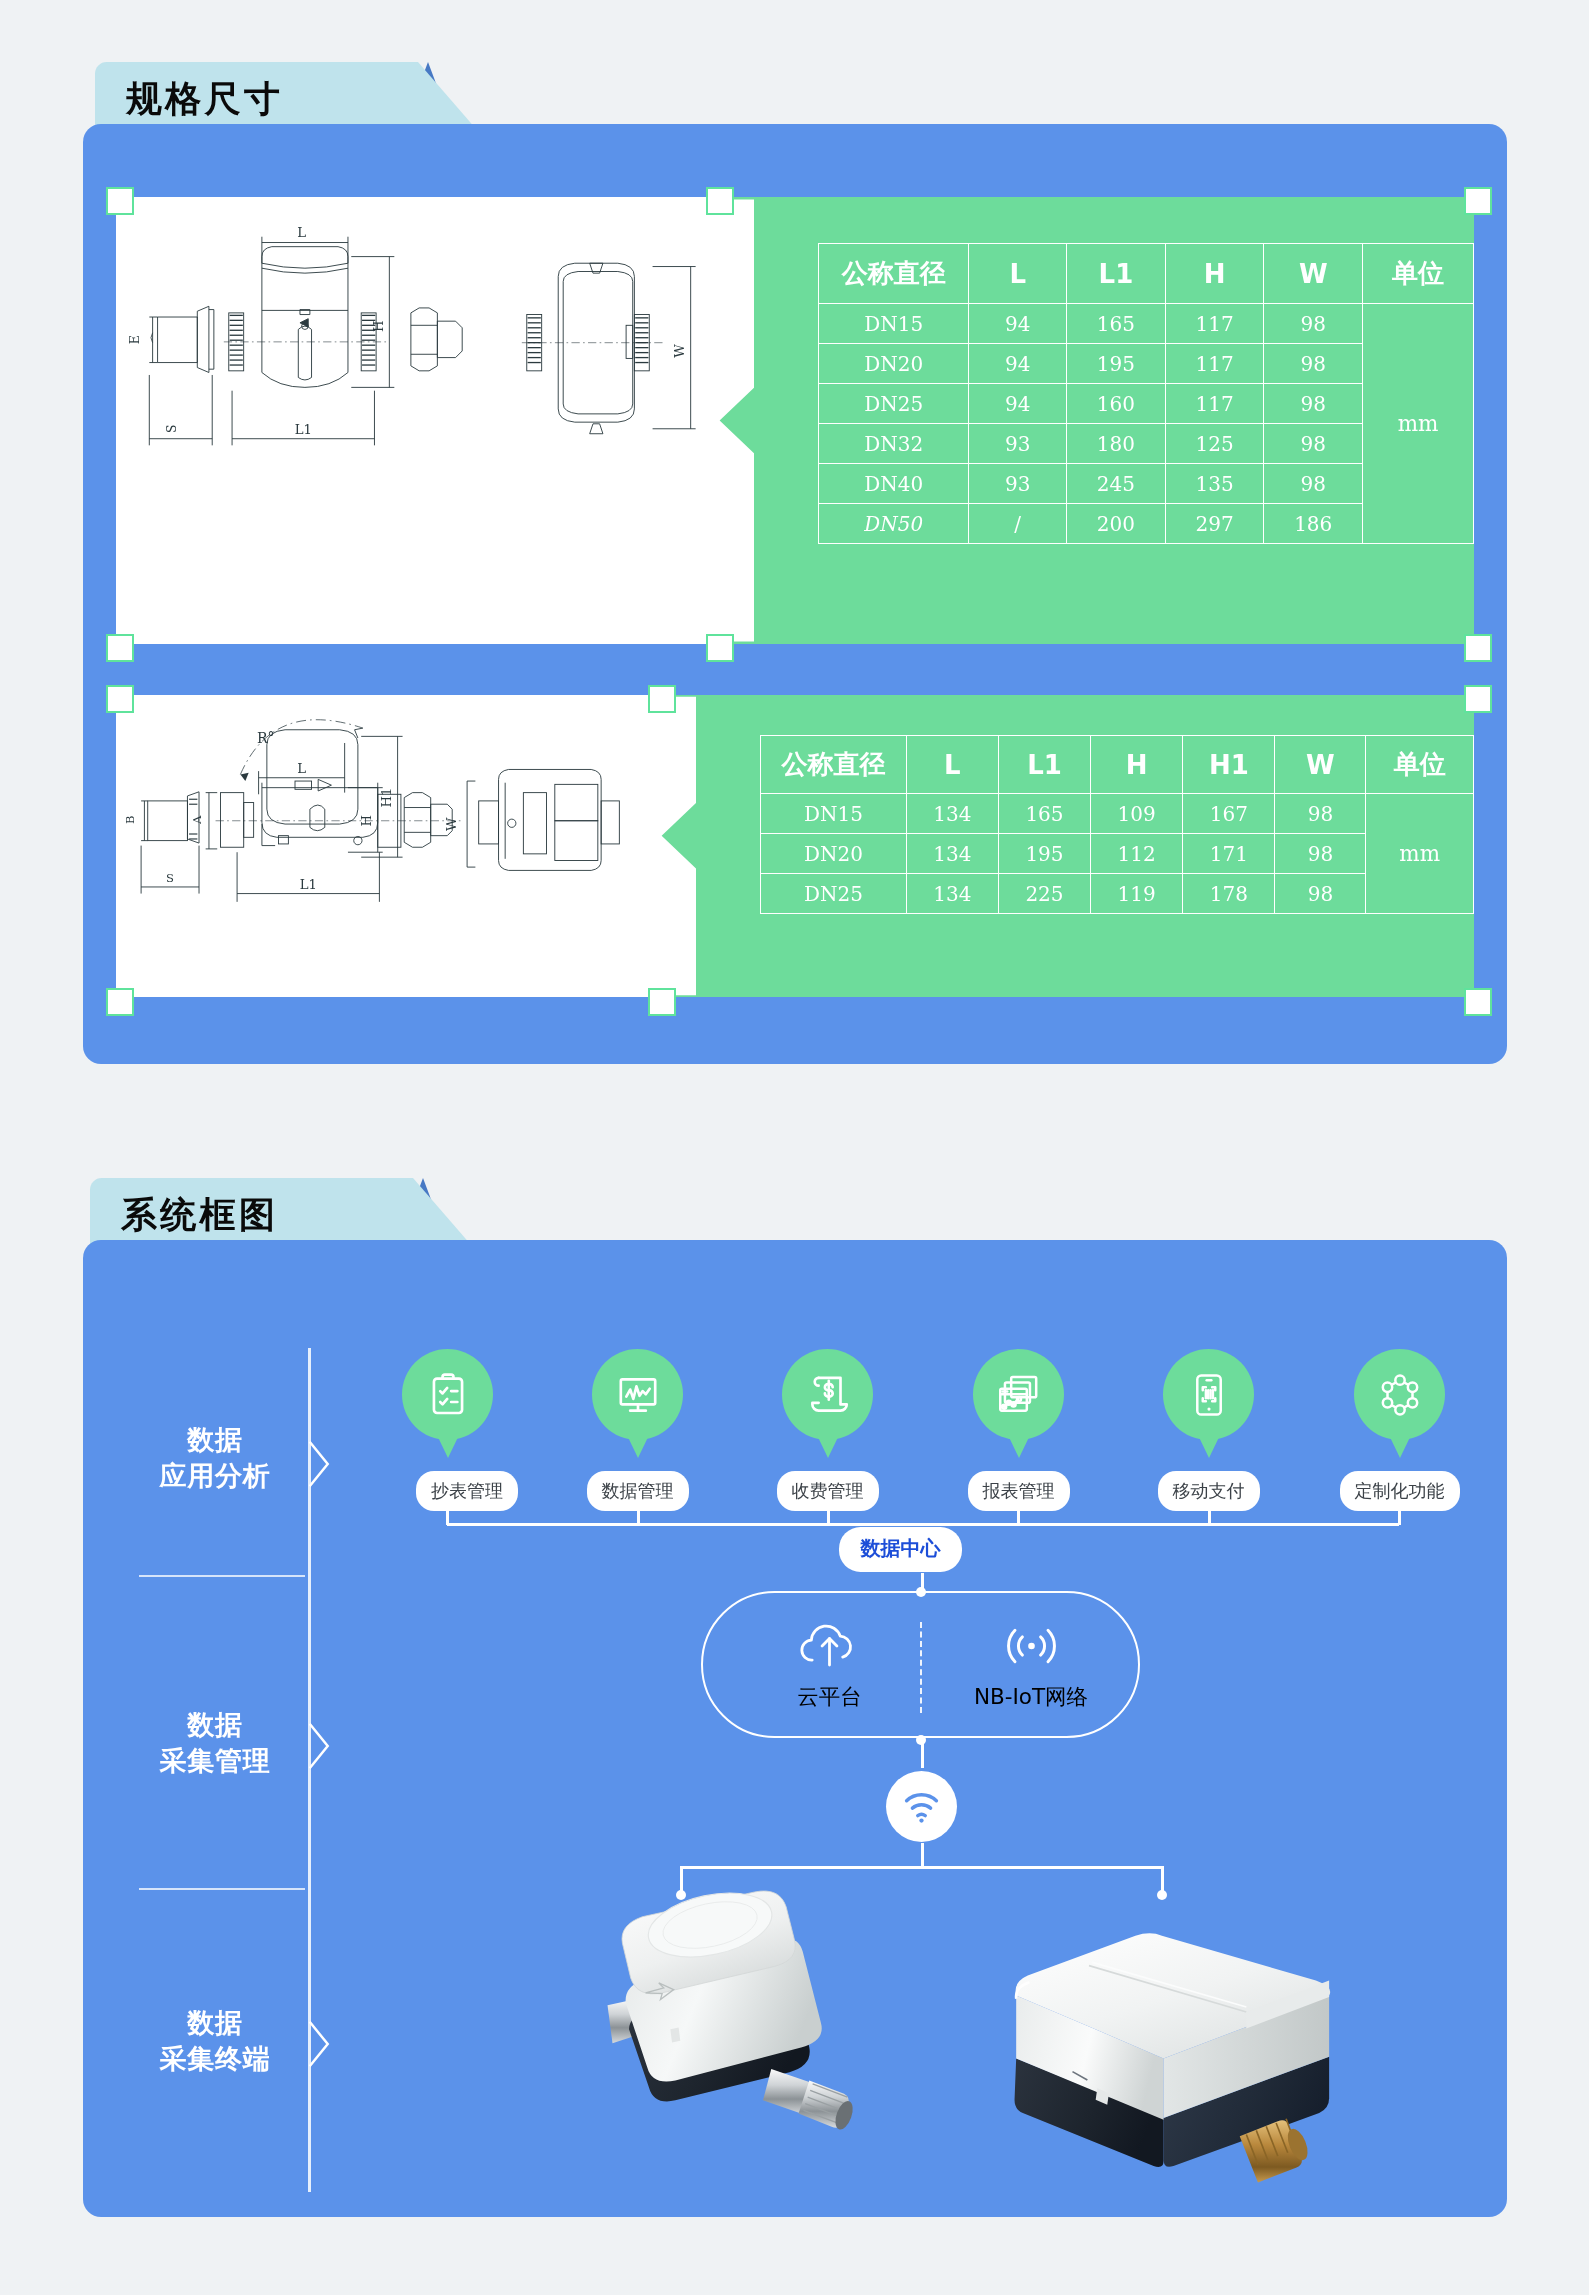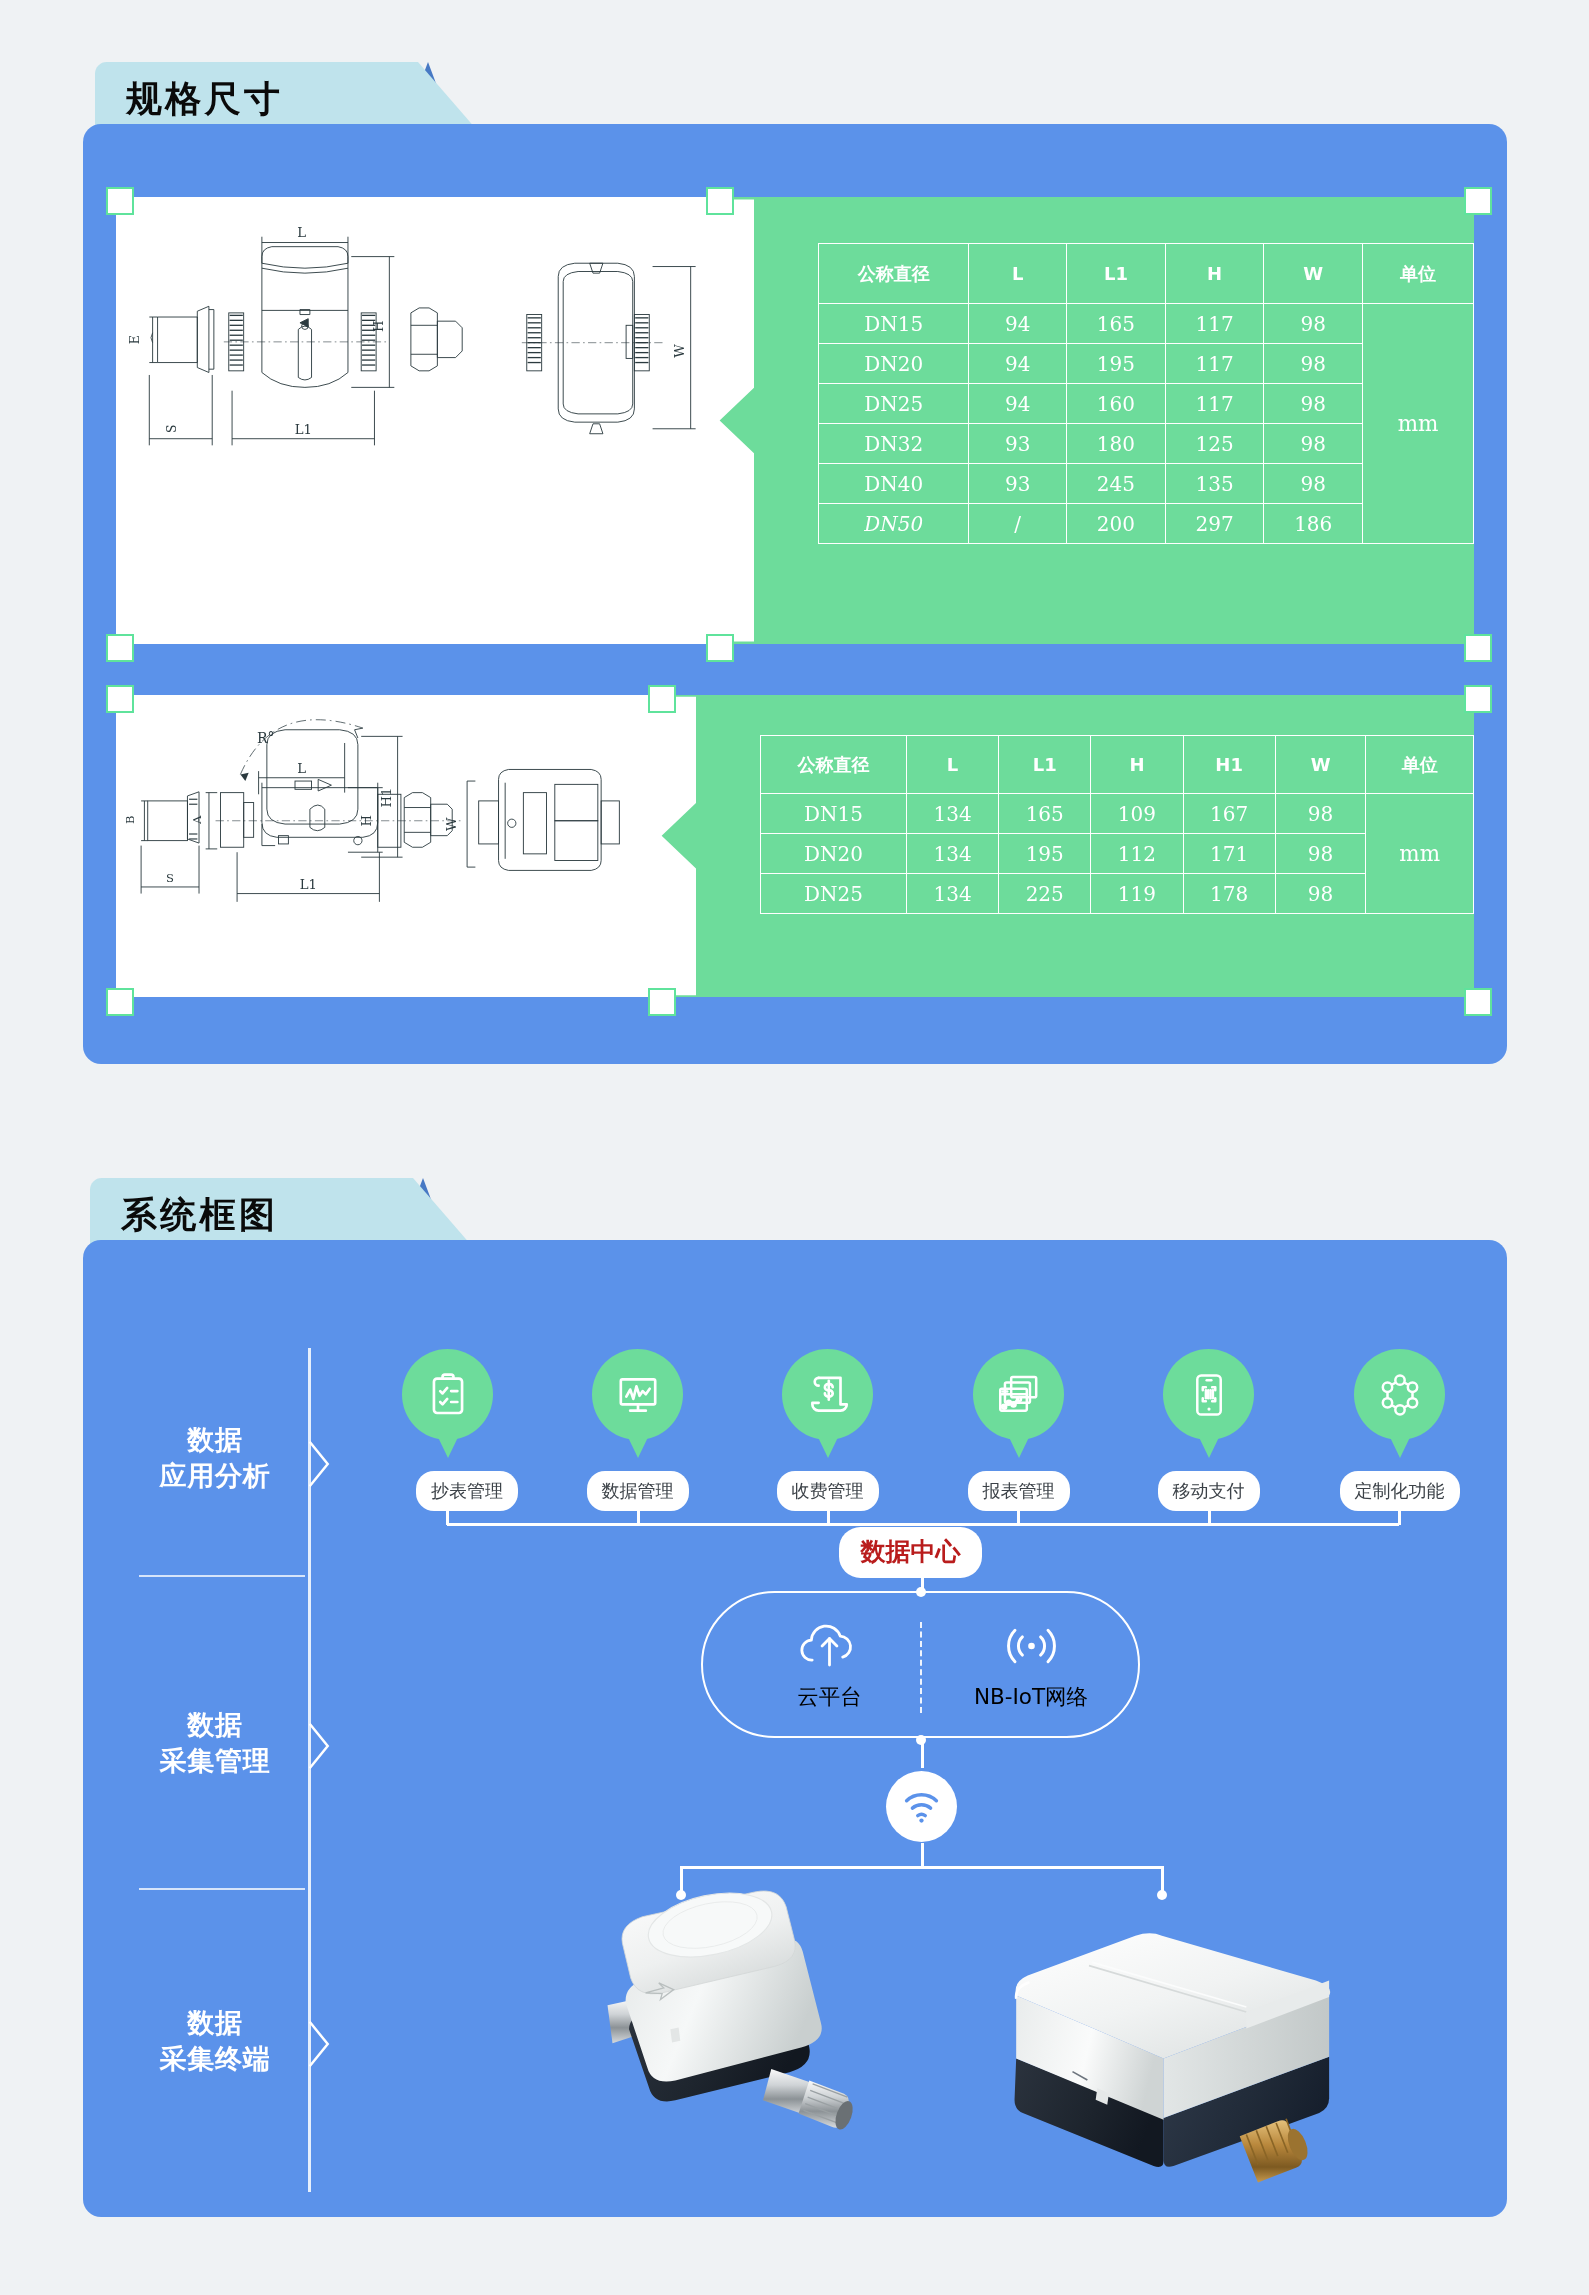--- a/index.html
+++ b/index.html
@@ -72,21 +72,21 @@
     color: #ffffff;
     font-family: "DejaVu Serif", "Liberation Serif", serif;
   }
   table.spec th, table.spec td {
     border: 1.7px solid #ffffff;
     text-align: center;
     color: #ffffff;
     font-weight: normal;
   }
   table.spec th {
-    font-size: 18px; font-weight: bold;
+    font-size: 26px; font-weight: bold;
     font-family: "DejaVu Sans", "Liberation Sans", sans-serif;
   }
   table.spec td { font-size: 20px; }
   table.spec .unit-cell { font-size: 21.5px; font-family: "DejaVu Serif", serif; }
 
   
   .sys-row-label {
     position: absolute;
     color: #ffffff;
     font-size: 27px;
@@ -138,22 +138,22 @@
   }
 
   .wline { position: absolute; background: #ffffff; }
   .wdot {
     position: absolute; width: 10px; height: 10px;
     background: #ffffff; border-radius: 50%;
   }
 
   .dc-pill {
     position: absolute;
-    background: #ffffff; color: #b91c1c;
-    font-size: 25px; font-weight: bold;
+    background: #ffffff; color: #1d4ed8;
+    font-size: 20px; font-weight: bold;
     padding: 8.3px 21.5px 10px; border-radius: 21.5px;
     font-family: Liberation Mono, monospace;
   }
   .cloud-box {
     position: absolute;
     border: 2.5px solid #ffffff;
     border-radius: 83px;
   }
   .cloud-half {
     position: absolute; text-align: center; color: #000000;

